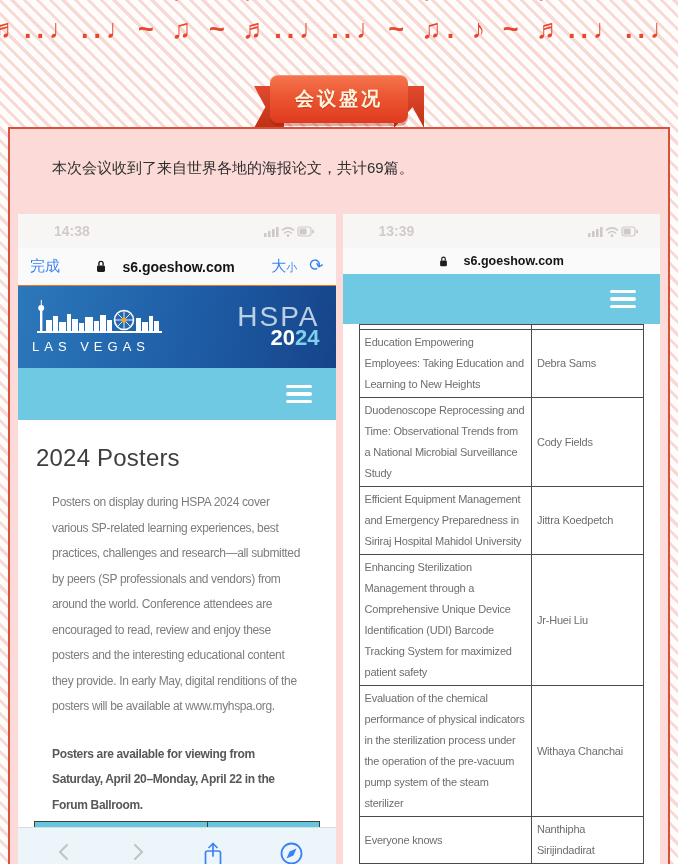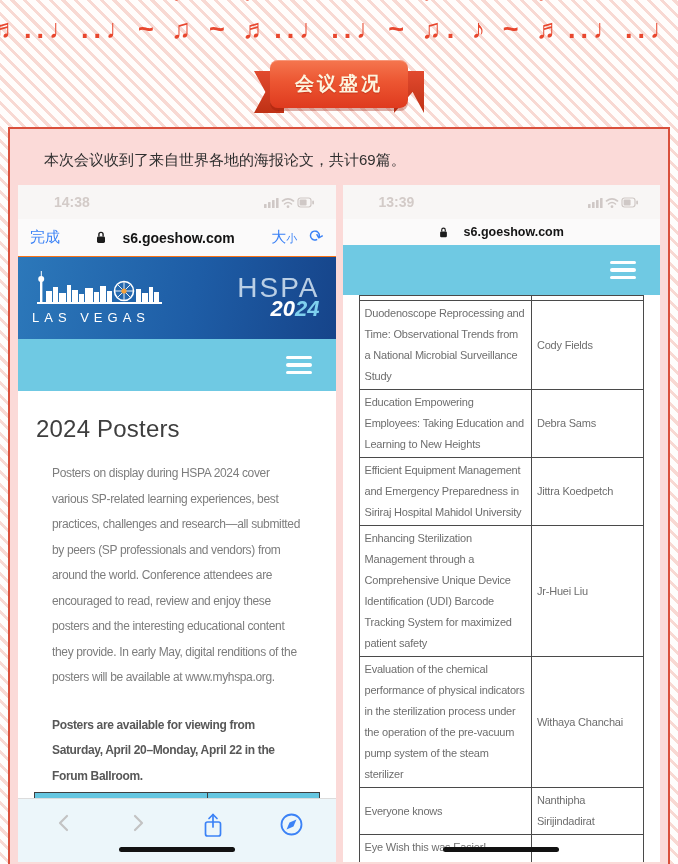--- a/index.html
+++ b/index.html
@@ -9,37 +9,37 @@
     background:repeating-linear-gradient(45deg,#fffdfc 0 6px,#f8d9d3 6px 9px);
   }
   
   .notes-row{
     position:absolute;left:-8px;right:-8px;white-space:nowrap;overflow:hidden;
     color:#e8472e;font-size:27px;font-weight:bold;letter-spacing:5px;
   }
   .notes-row.main{top:14px;}
   .notes-row.clipped{top:-24px;opacity:.95;}
   
-  .ribbon{position:absolute;top:60px;left:50%;transform:translateX(-50%);width:170px;height:60px;}
+  .ribbon{position:absolute;top:75px;left:50%;transform:translateX(-50%);width:170px;height:60px;}
   .ribbon-tail{position:absolute;top:11px;width:30px;height:42px;background:linear-gradient(180deg,#e24a2f,#bf3115);}
   .ribbon-tail.left{left:0;clip-path:polygon(0 0,100% 0,100% 100%,0 100%,38% 50%);}
   .ribbon-tail.right{right:0;clip-path:polygon(0 0,100% 0,100% 100%,62% 50%,0 100%);}
   .ribbon-body{
     position:absolute;left:16px;right:16px;top:0;height:48px;border-radius:8px;
     background:linear-gradient(180deg,#f5764f 0%,#ec5632 45%,#df3a1e 100%);
     display:flex;align-items:center;justify-content:center;
     box-shadow:0 3px 0 rgba(155,30,8,.35), inset 0 1px 0 rgba(255,255,255,.25);
   }
   .ribbon-body span{color:#fdf4de;font-size:19px;font-weight:bold;letter-spacing:3px;text-shadow:0 1px 1px rgba(150,20,0,.4);}
   
   .content-box{
     position:absolute;left:8px;right:8px;top:127px;bottom:-6px;
     background:#fbdad8;border:2px solid #d9503c;box-sizing:border-box;
   }
-  .intro{margin:0;padding:21px 34px 15px;font-size:15px;line-height:20px;color:#2f2f2f;}
+  .intro{margin:8px;padding:21px 34px 28px;font-size:15px;line-height:20px;color:#2f2f2f;}
   .cards{display:flex;gap:7px;margin:0 8px;height:677px;}
   .phone-card{flex:1;background:#ffffff;position:relative;overflow:hidden;}
   
   .status-bar{height:34px;background:#f8f6f5;display:flex;align-items:center;justify-content:space-between;padding:0 20px 0 36px;}
   .status-time{font-size:14px;font-weight:bold;color:#d3cbc8;}
   .status-icons{opacity:.85;display:flex;align-items:center;}
   .safari-bar{height:38px;background:#fbfafa;display:flex;align-items:center;justify-content:space-between;padding:0 12px;border-bottom:1px solid #f97316;box-sizing:border-box;}
   .done-btn{color:#3b82f6;font-size:15px;}
   .url-group{display:flex;align-items:center;gap:16px;}
   .url-text{font-size:14px;font-weight:bold;color:#141414;}
@@ -49,21 +49,21 @@
   .refresh{font-size:17px;line-height:1;transform:rotate(15deg);display:inline-block;}
   .safari-bar.compact{height:26px;justify-content:center;border-bottom:none;}
   .safari-bar.compact .url-text{font-size:12.5px;}
   
   .hero-banner{height:82px;background:linear-gradient(100deg,#2c78ba 0%,#1e5da6 55%,#16448a 100%);
     display:flex;justify-content:space-between;align-items:center;padding:6px 16px 8px 14px;box-sizing:border-box;}
   .skyline-block{display:flex;flex-direction:column;}
   .city-name{margin-top:1px;font-size:13px;letter-spacing:5px;color:#fff;font-weight:300;}
   .logo-block{text-align:right;}
   .logo-hspa{font-size:28px;font-weight:300;letter-spacing:2px;color:rgba(226,239,249,.8);line-height:26px;}
-  .logo-year{font-size:22px;font-weight:bold;line-height:20px;margin-top:-2px;font-style:italic;}
+  .logo-year{font-size:22px;font-weight:bold;line-height:20px;margin-top:-2px;}
   .logo-year .y20{color:#ffffff;}
   .logo-year .y24{color:#7fd0ee;}
   
   .site-nav{height:52px;background:#6fc9e3;display:flex;align-items:center;justify-content:flex-end;padding-right:24px;}
   .site-nav.short{height:50px;}
   .hamburger{width:26px;display:flex;flex-direction:column;gap:4px;cursor:pointer;}
   .hamburger span{display:block;height:3.5px;background:#fff;border-radius:2px;}
   
   .page-body{padding:0 18px;}
   .page-body h1{margin:24px 0 6px;font-size:24px;font-weight:400;color:#3e3e3e;letter-spacing:.2px;}
@@ -276,30 +276,30 @@
               <col class="c1">
               <col>
             </colgroup>
           <tbody>
             <tr class="sliver">
                 <td></td>
                 <td></td>
               </tr>
 
               <tr>
+                <td>Education Empowering Employees: Taking Education and Learning to New Heights</td>
+                <td>Debra Sams</td>
+              </tr>
+
+              <tr>
                 <td>Duodenoscope Reprocessing and Time: Observational Trends from a National Microbial Surveillance Study</td>
                 <td>Cody Fields</td>
               </tr>
 
               <tr>
-                <td>Education Empowering Employees: Taking Education and Learning to New Heights</td>
-                <td>Debra Sams</td>
-              </tr>
-
-              <tr>
                 <td>Efficient Equipment Management and Emergency Preparedness in Siriraj Hospital Mahidol University</td>
                 <td>Jittra Koedpetch</td>
               </tr>
 
               <tr>
                 <td>Enhancing Sterilization Management through a Comprehensive Unique Device Identification (UDI) Barcode Tracking System for maximized patient safety</td>
                 <td>Jr-Huei Liu</td>
               </tr>
 
               <tr>

